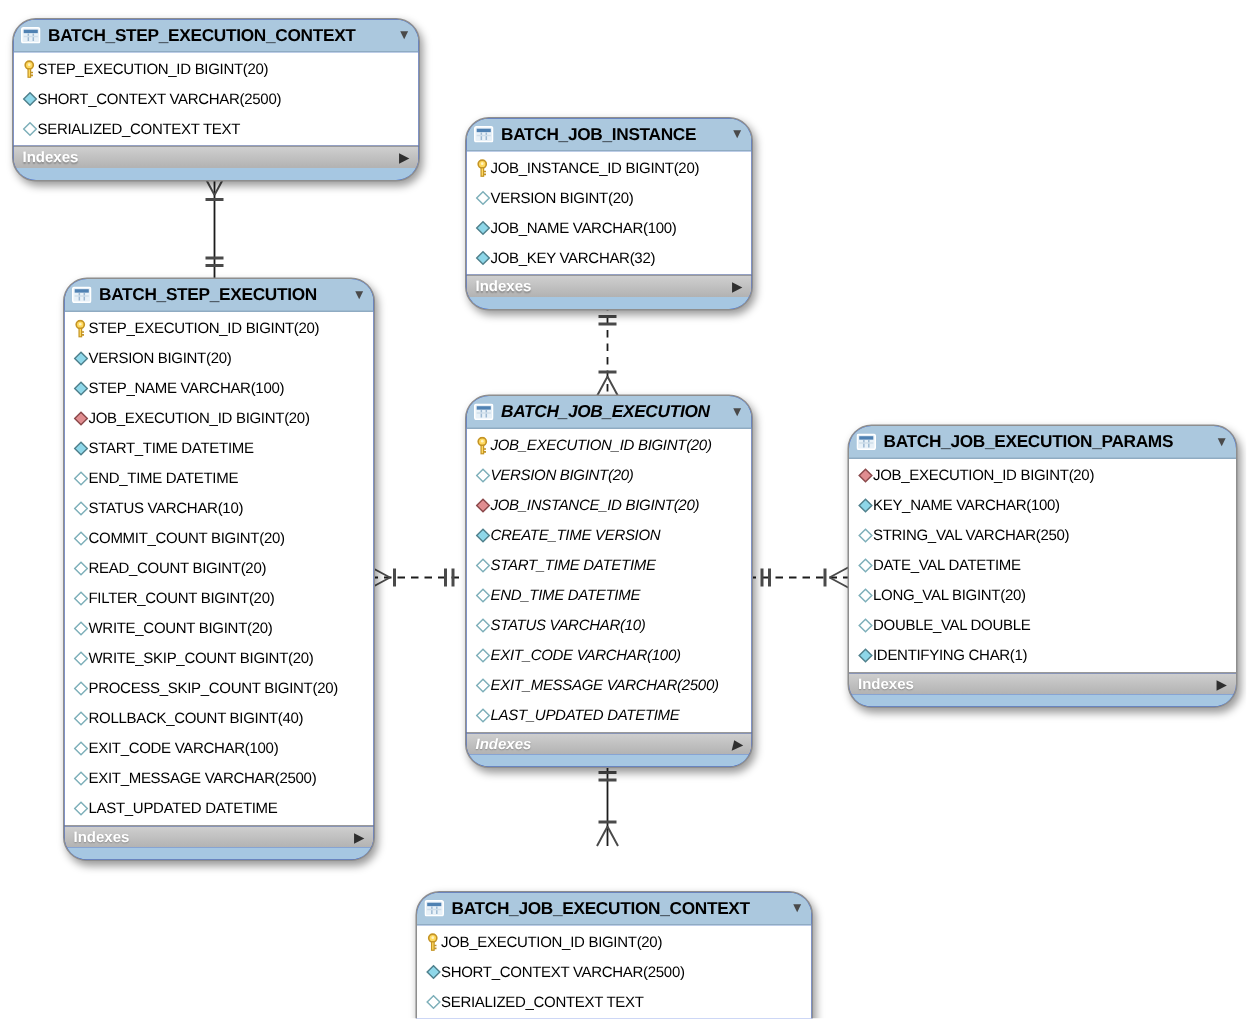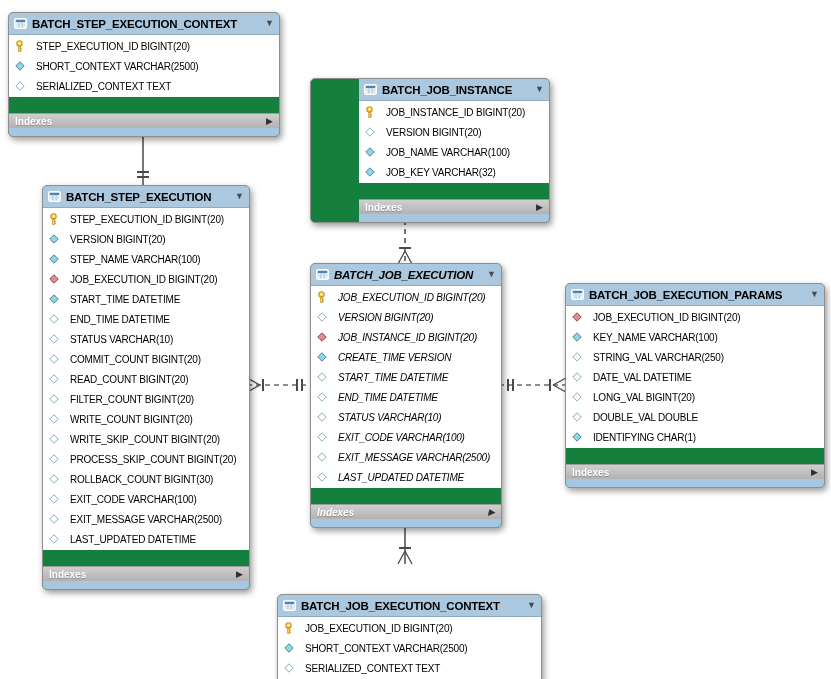--- a/index.html
+++ b/index.html
@@ -8,47 +8,47 @@
     --line:#1c1c1c; --marker:#4a4a4a; --prong:#262626;
   }
   html,body{margin:0;padding:0;background:#fff;}
   #canvas{
     position:relative;width:831px;height:679px;background:#ffffff;
     font-family:"Liberation Sans",sans-serif;overflow:hidden;
   }
   #connectors{position:absolute;left:0;top:0;z-index:1;}
   .table-card{
     position:absolute;z-index:2;border:1px solid var(--border);
-    border-radius:5px;overflow:hidden;background:#15803d;
+    border-radius:16px;overflow:hidden;background:#1d4ed8;
     box-shadow:2px 3px 6px rgba(0,0,0,0.40);
   }
   .hdr{
     height:21px;background:var(--header-fill);
     border-bottom:1px solid #8fabc2;
     display:flex;align-items:center;gap:5px;padding:0 5px;
   }
   .tname{
     font-size:11.5px;font-weight:bold;color:#000;letter-spacing:-0.2px;
     white-space:nowrap;
   }
   .hdr-arrow{
     margin-left:auto;font-size:9px;color:#4a4a4a;line-height:1;
     padding-left:3px;
   }
   .cols{background:var(--row-bg);padding:1px 0;}
   .col-row{
-    height:20px;display:flex;align-items:center;gap:11px;padding:0 5px;
+    height:20px;display:flex;align-items:center;gap:0;padding:0 5px;
     white-space:nowrap;
   }
   .ctext{font-size:10px;color:#000;letter-spacing:-0.2px;}
   .cicon{display:inline-flex;width:11px;justify-content:center;flex:0 0 11px;}
   .ticon{display:inline-flex;flex:0 0 13px;}
   .ftr{
     height:14px;background:linear-gradient(var(--footer-top),var(--footer-bottom));
-    border-top:1px solid #9a9a9a;display:flex;align-items:center;padding:0 6px;margin-top:16px;
+    border-top:1px solid #9a9a9a;display:flex;align-items:center;padding:0 6px;
   }
   .ftr-label{
     font-size:10px;font-weight:bold;color:#fff;
     text-shadow:0 1px 1px rgba(0,0,0,0.25);
   }
   .ftr-arrow{margin-left:auto;font-size:9px;color:#2e2e2e;line-height:1;}
   .bbar{height:8px;background:var(--bottom-bar);}
 </style>
 </head>
 <body>
@@ -128,21 +128,21 @@
             </span>
             <span class="ctext">SERIALIZED_CONTEXT TEXT</span>
           </div>
         </div>
         <div class="ftr">
           <span class="ftr-label">Indexes</span>
           <span class="ftr-arrow">▶</span>
         </div>
         <div class="bbar"></div>
       </div>
-      <div class="table-card" style="left: 310px; top: 78px; width: 190px; padding-left: 48px;">
+      <div class="table-card" style="left: 310px; top: 78px; width: 190px;">
         <div class="hdr">
           <span class="ticon">
             <svg width="13" height="11" viewBox="0 0 13 11">
               <rect x="0.5" y="0.5" width="12" height="10" rx="1.2" fill="#e8f1f8" stroke="#ffffff"></rect>
               <rect x="1.8" y="1.8" width="9.4" height="2.3" fill="#4f81b2"></rect>
               <path d="M4.9 4.4 V9.3 M8.2 4.4 V9.3" stroke="#9db9d2" stroke-width="1" fill="none"></path>
               <path d="M1.8 6.4 H11.2" stroke="#cfdeea" stroke-width="1" fill="none"></path>
             </svg>
           </span>
           <span class="tname">BATCH_JOB_INSTANCE</span>
@@ -311,21 +311,21 @@
               </svg>
             </span>
             <span class="ctext">PROCESS_SKIP_COUNT BIGINT(20)</span>
           </div>
           <div class="col-row">
             <span class="cicon">
               <svg width="10" height="10" viewBox="0 0 10 10">
                 <polygon points="5,0.8 9.2,5 5,9.2 0.8,5" fill="#ffffff" stroke="#7fb0ba" stroke-width="1"></polygon>
               </svg>
             </span>
-            <span class="ctext">ROLLBACK_COUNT BIGINT(30)</span>
+            <span class="ctext">ROLLBACK_COUNT BIGINT(40)</span>
           </div>
           <div class="col-row">
             <span class="cicon">
               <svg width="10" height="10" viewBox="0 0 10 10">
                 <polygon points="5,0.8 9.2,5 5,9.2 0.8,5" fill="#ffffff" stroke="#7fb0ba" stroke-width="1"></polygon>
               </svg>
             </span>
             <span class="ctext">EXIT_CODE VARCHAR(100)</span>
           </div>
           <div class="col-row">

